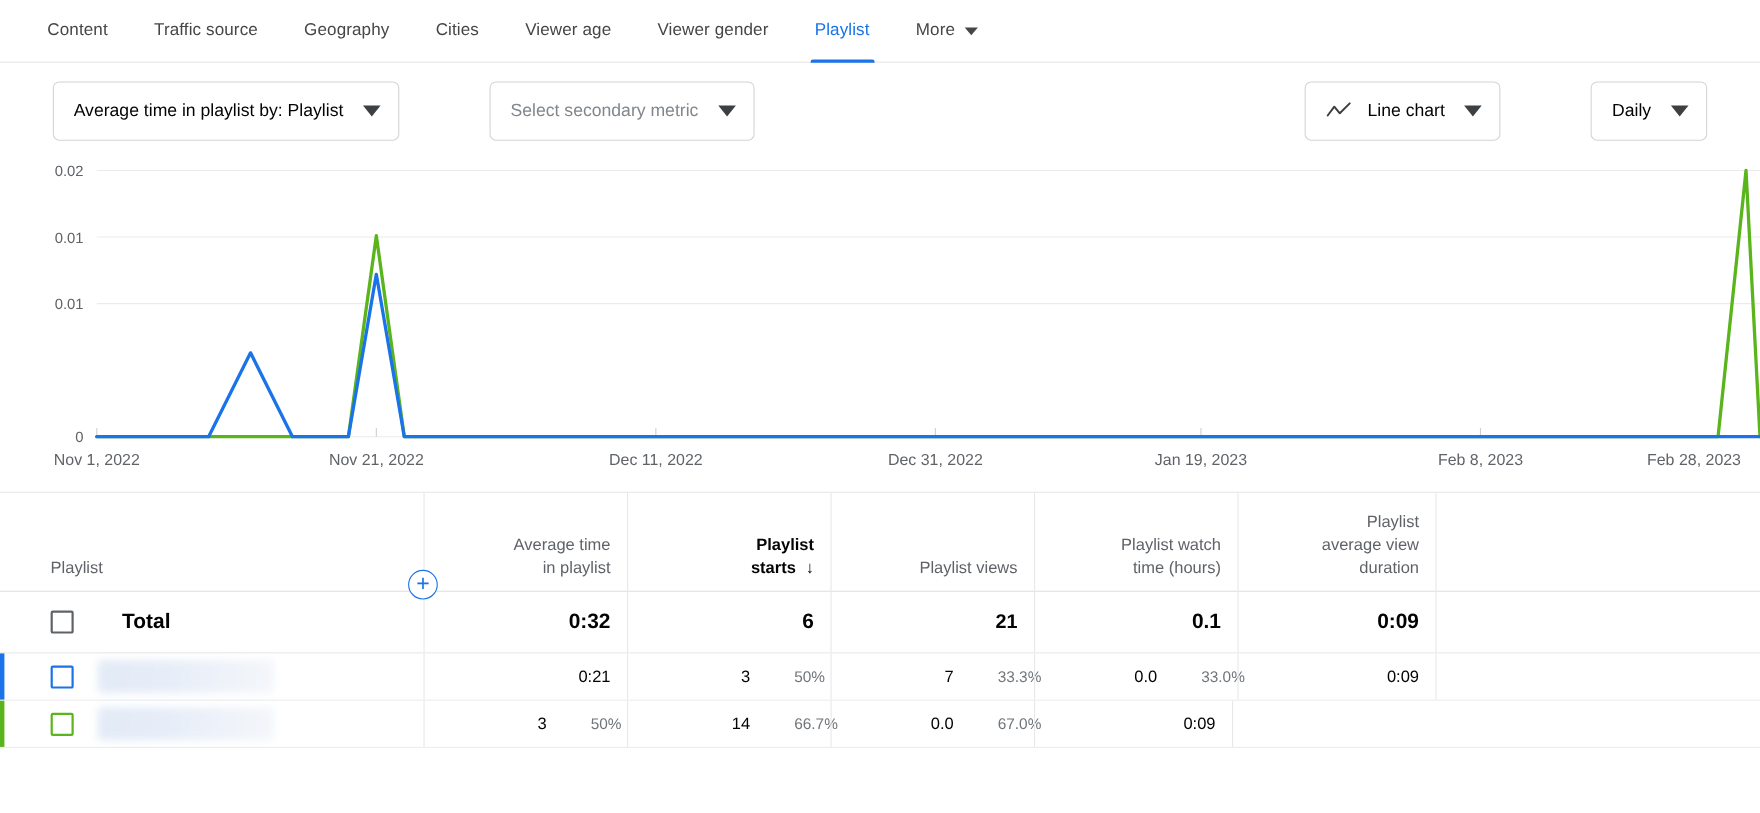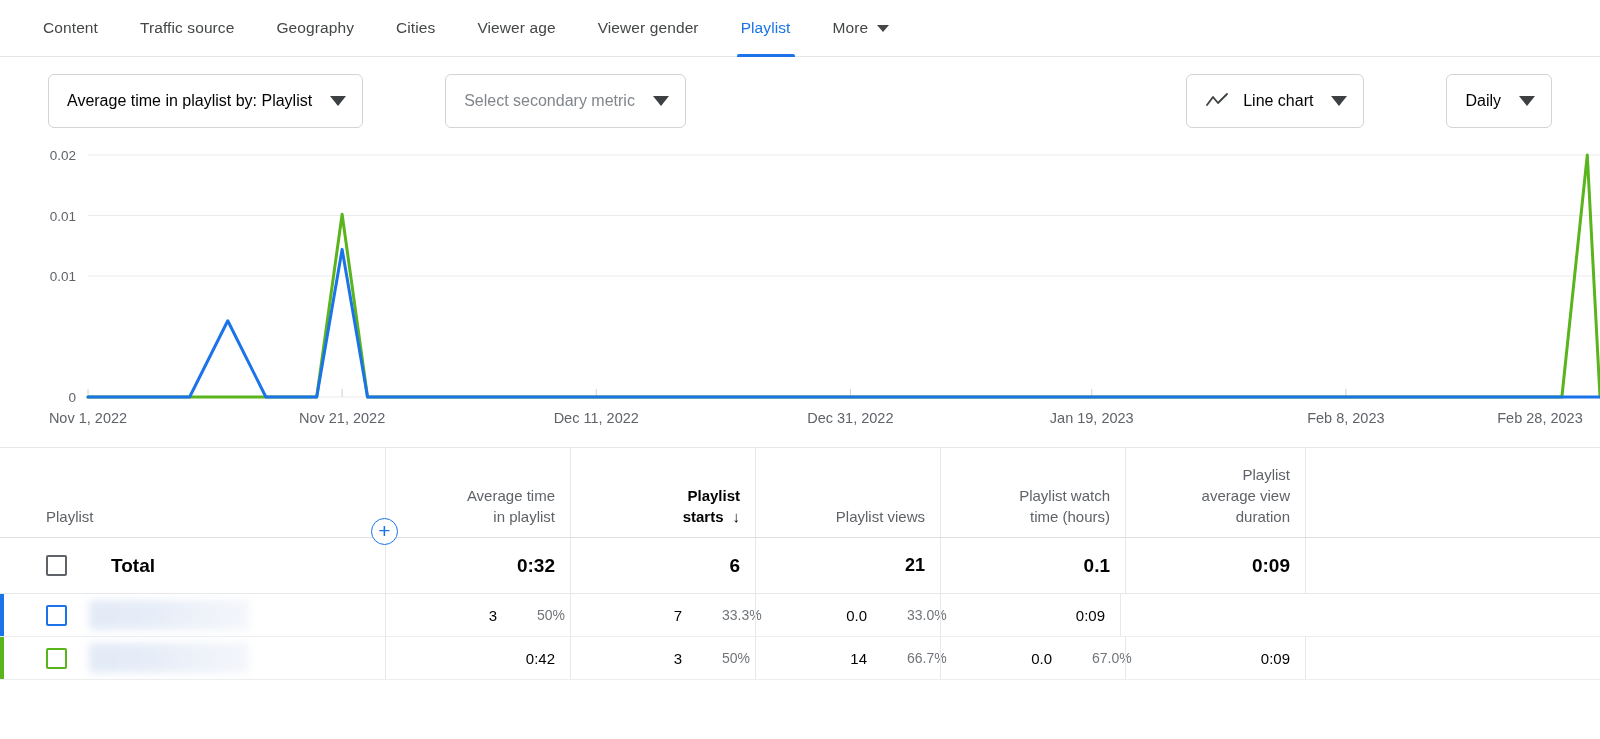--- a/index.html
+++ b/index.html
@@ -334,20 +334,21 @@
     <div class="cell c-dur">0:09</div>
     <div class="cell c-blank"></div>
   </div>
 
   <div class="trow data">
     <div class="rowbar blue"></div>
     <div class="cell c-name" style="justify-content:flex-start;">
       <span class="cb blue"></span>
       <span class="blurname"></span>
     </div>
+    <div class="cell c-avg">0:21</div>
     <div class="cell c-starts pcell">
       <div class="numpair">
         <span class="v">3</span>
         <span class="p">50%</span>
       </div>
     </div>
     <div class="cell c-views pcell">
       <div class="numpair">
         <span class="v">7</span>
         <span class="p">33.3%</span>
@@ -362,21 +363,20 @@
     <div class="cell c-dur">0:09</div>
     <div class="cell c-blank"></div>
   </div>
 
   <div class="trow data">
     <div class="rowbar green"></div>
     <div class="cell c-name" style="justify-content:flex-start;">
       <span class="cb green"></span>
       <span class="blurname"></span>
     </div>
-    <div class="cell c-avg">0:42</div>
     <div class="cell c-starts pcell">
       <div class="numpair">
         <span class="v">3</span>
         <span class="p">50%</span>
       </div>
     </div>
     <div class="cell c-views pcell">
       <div class="numpair">
         <span class="v">14</span>
         <span class="p">66.7%</span>

